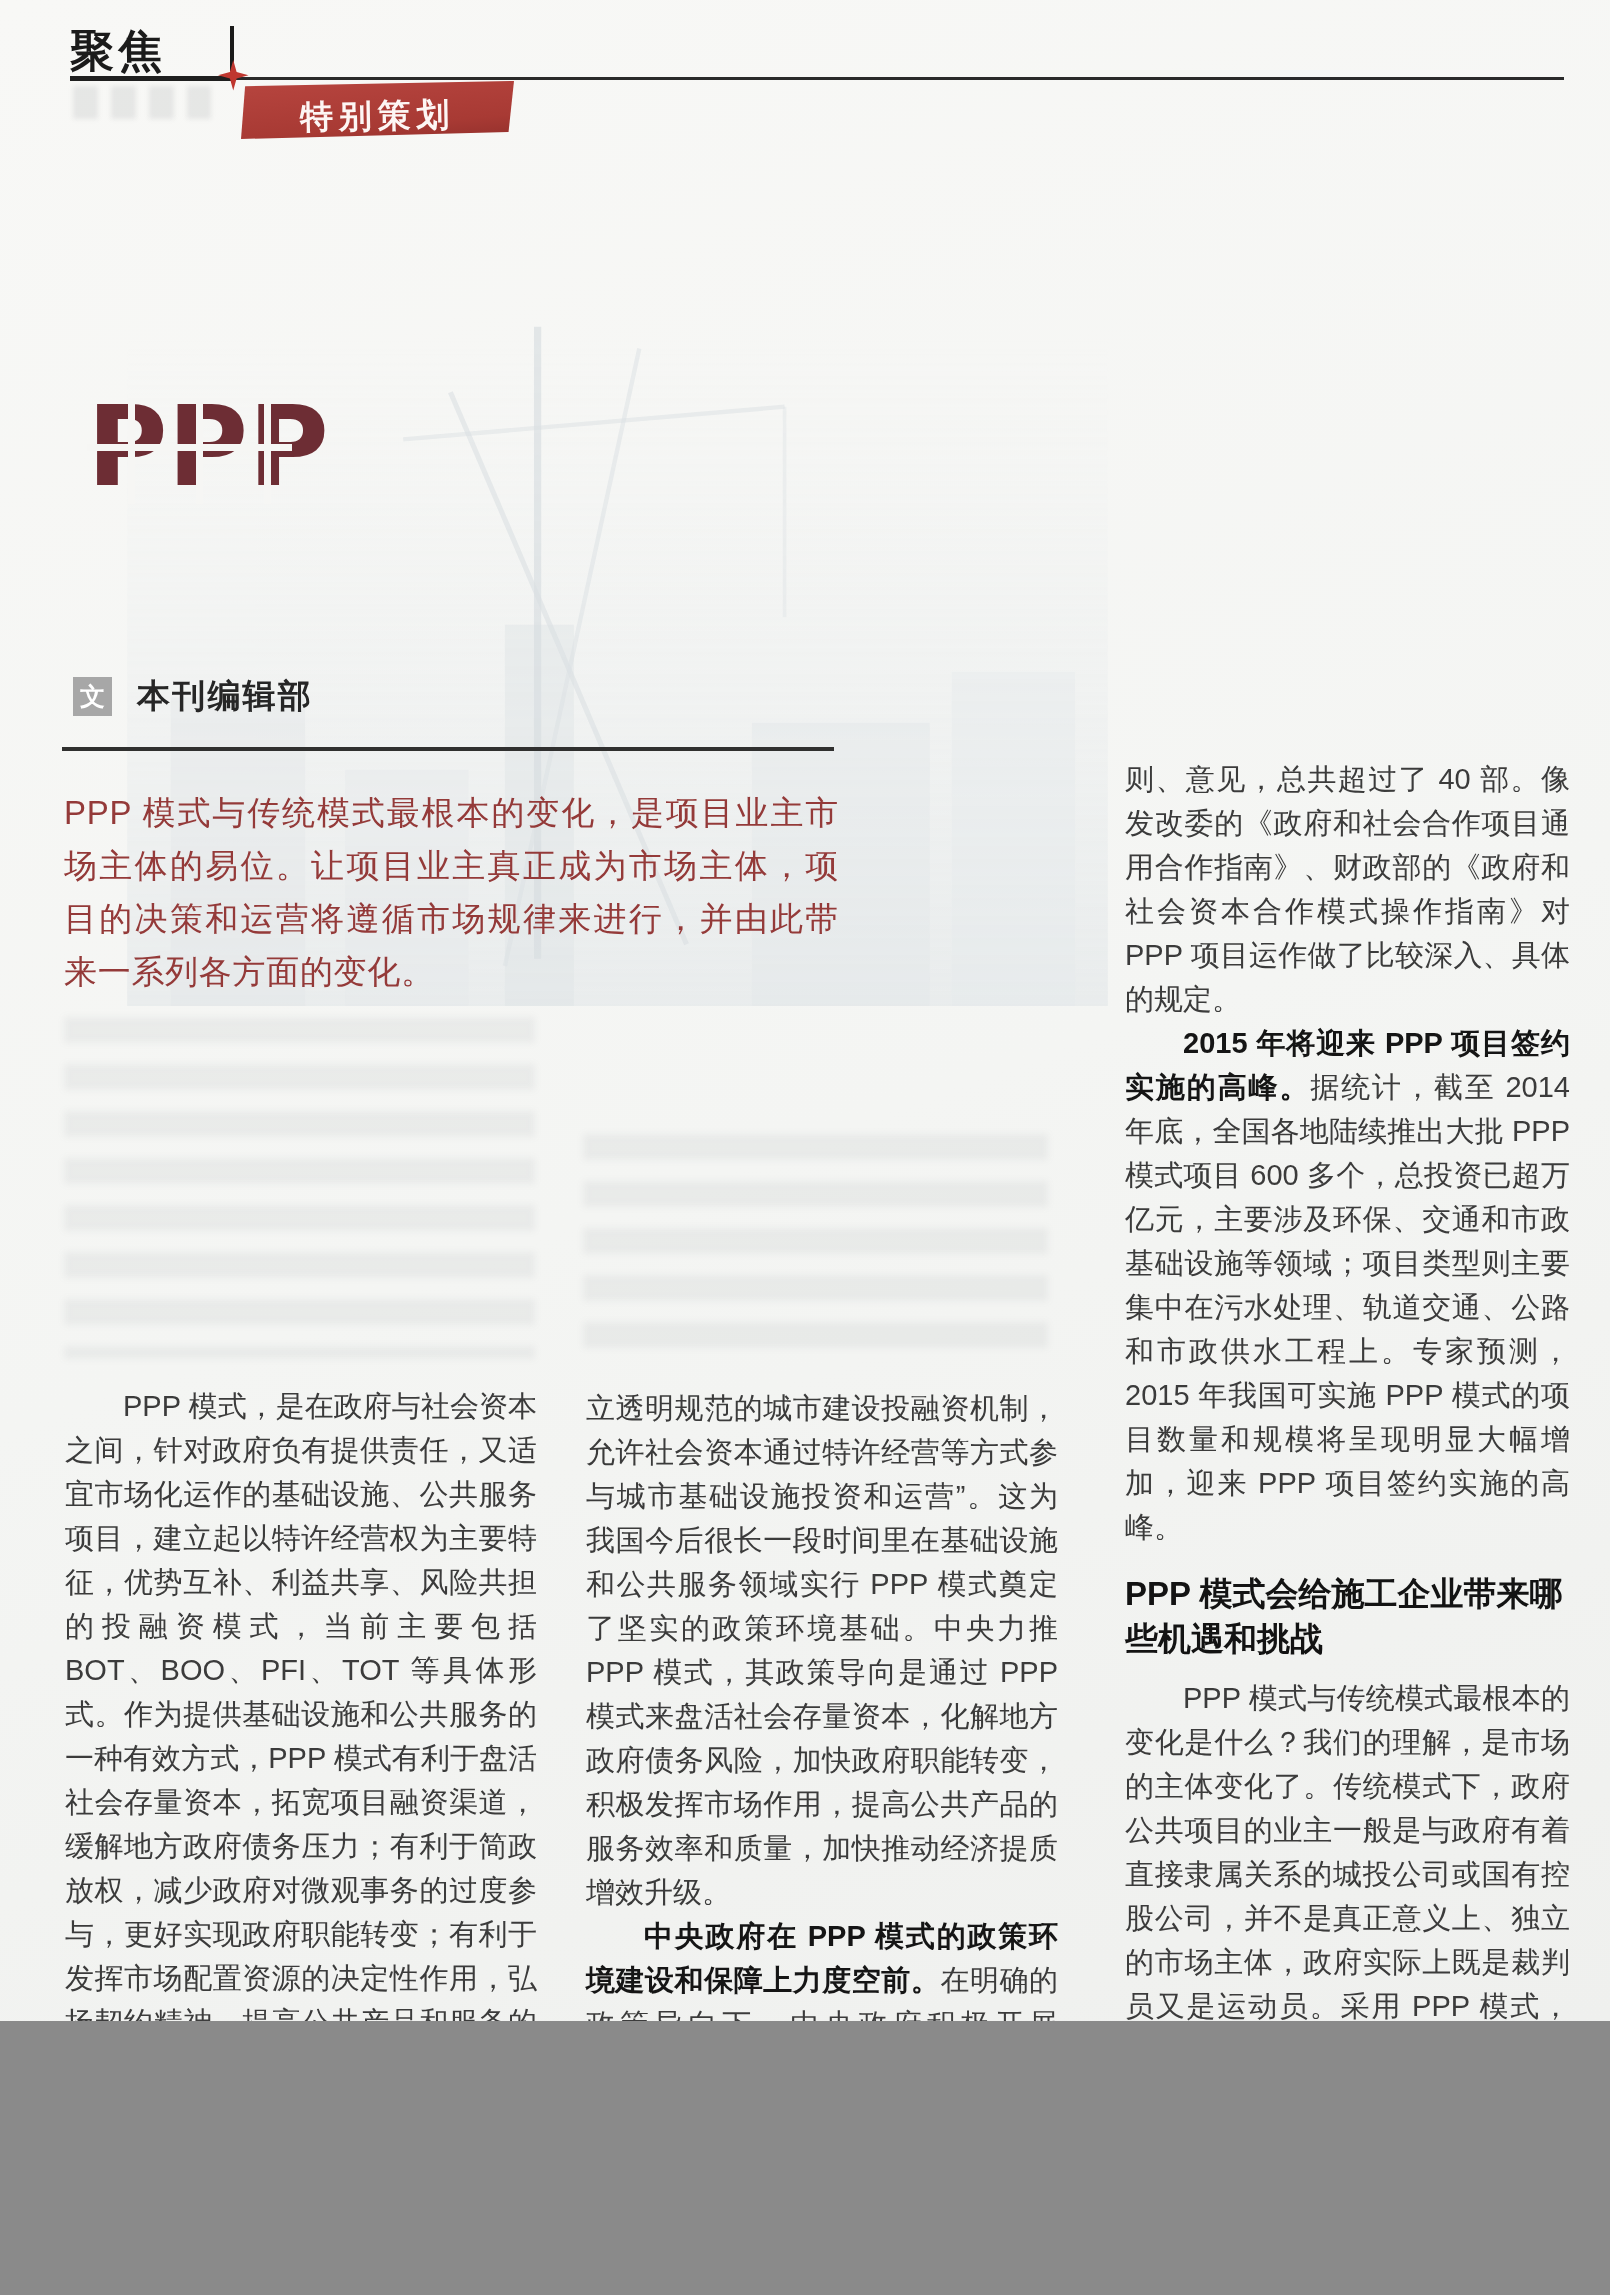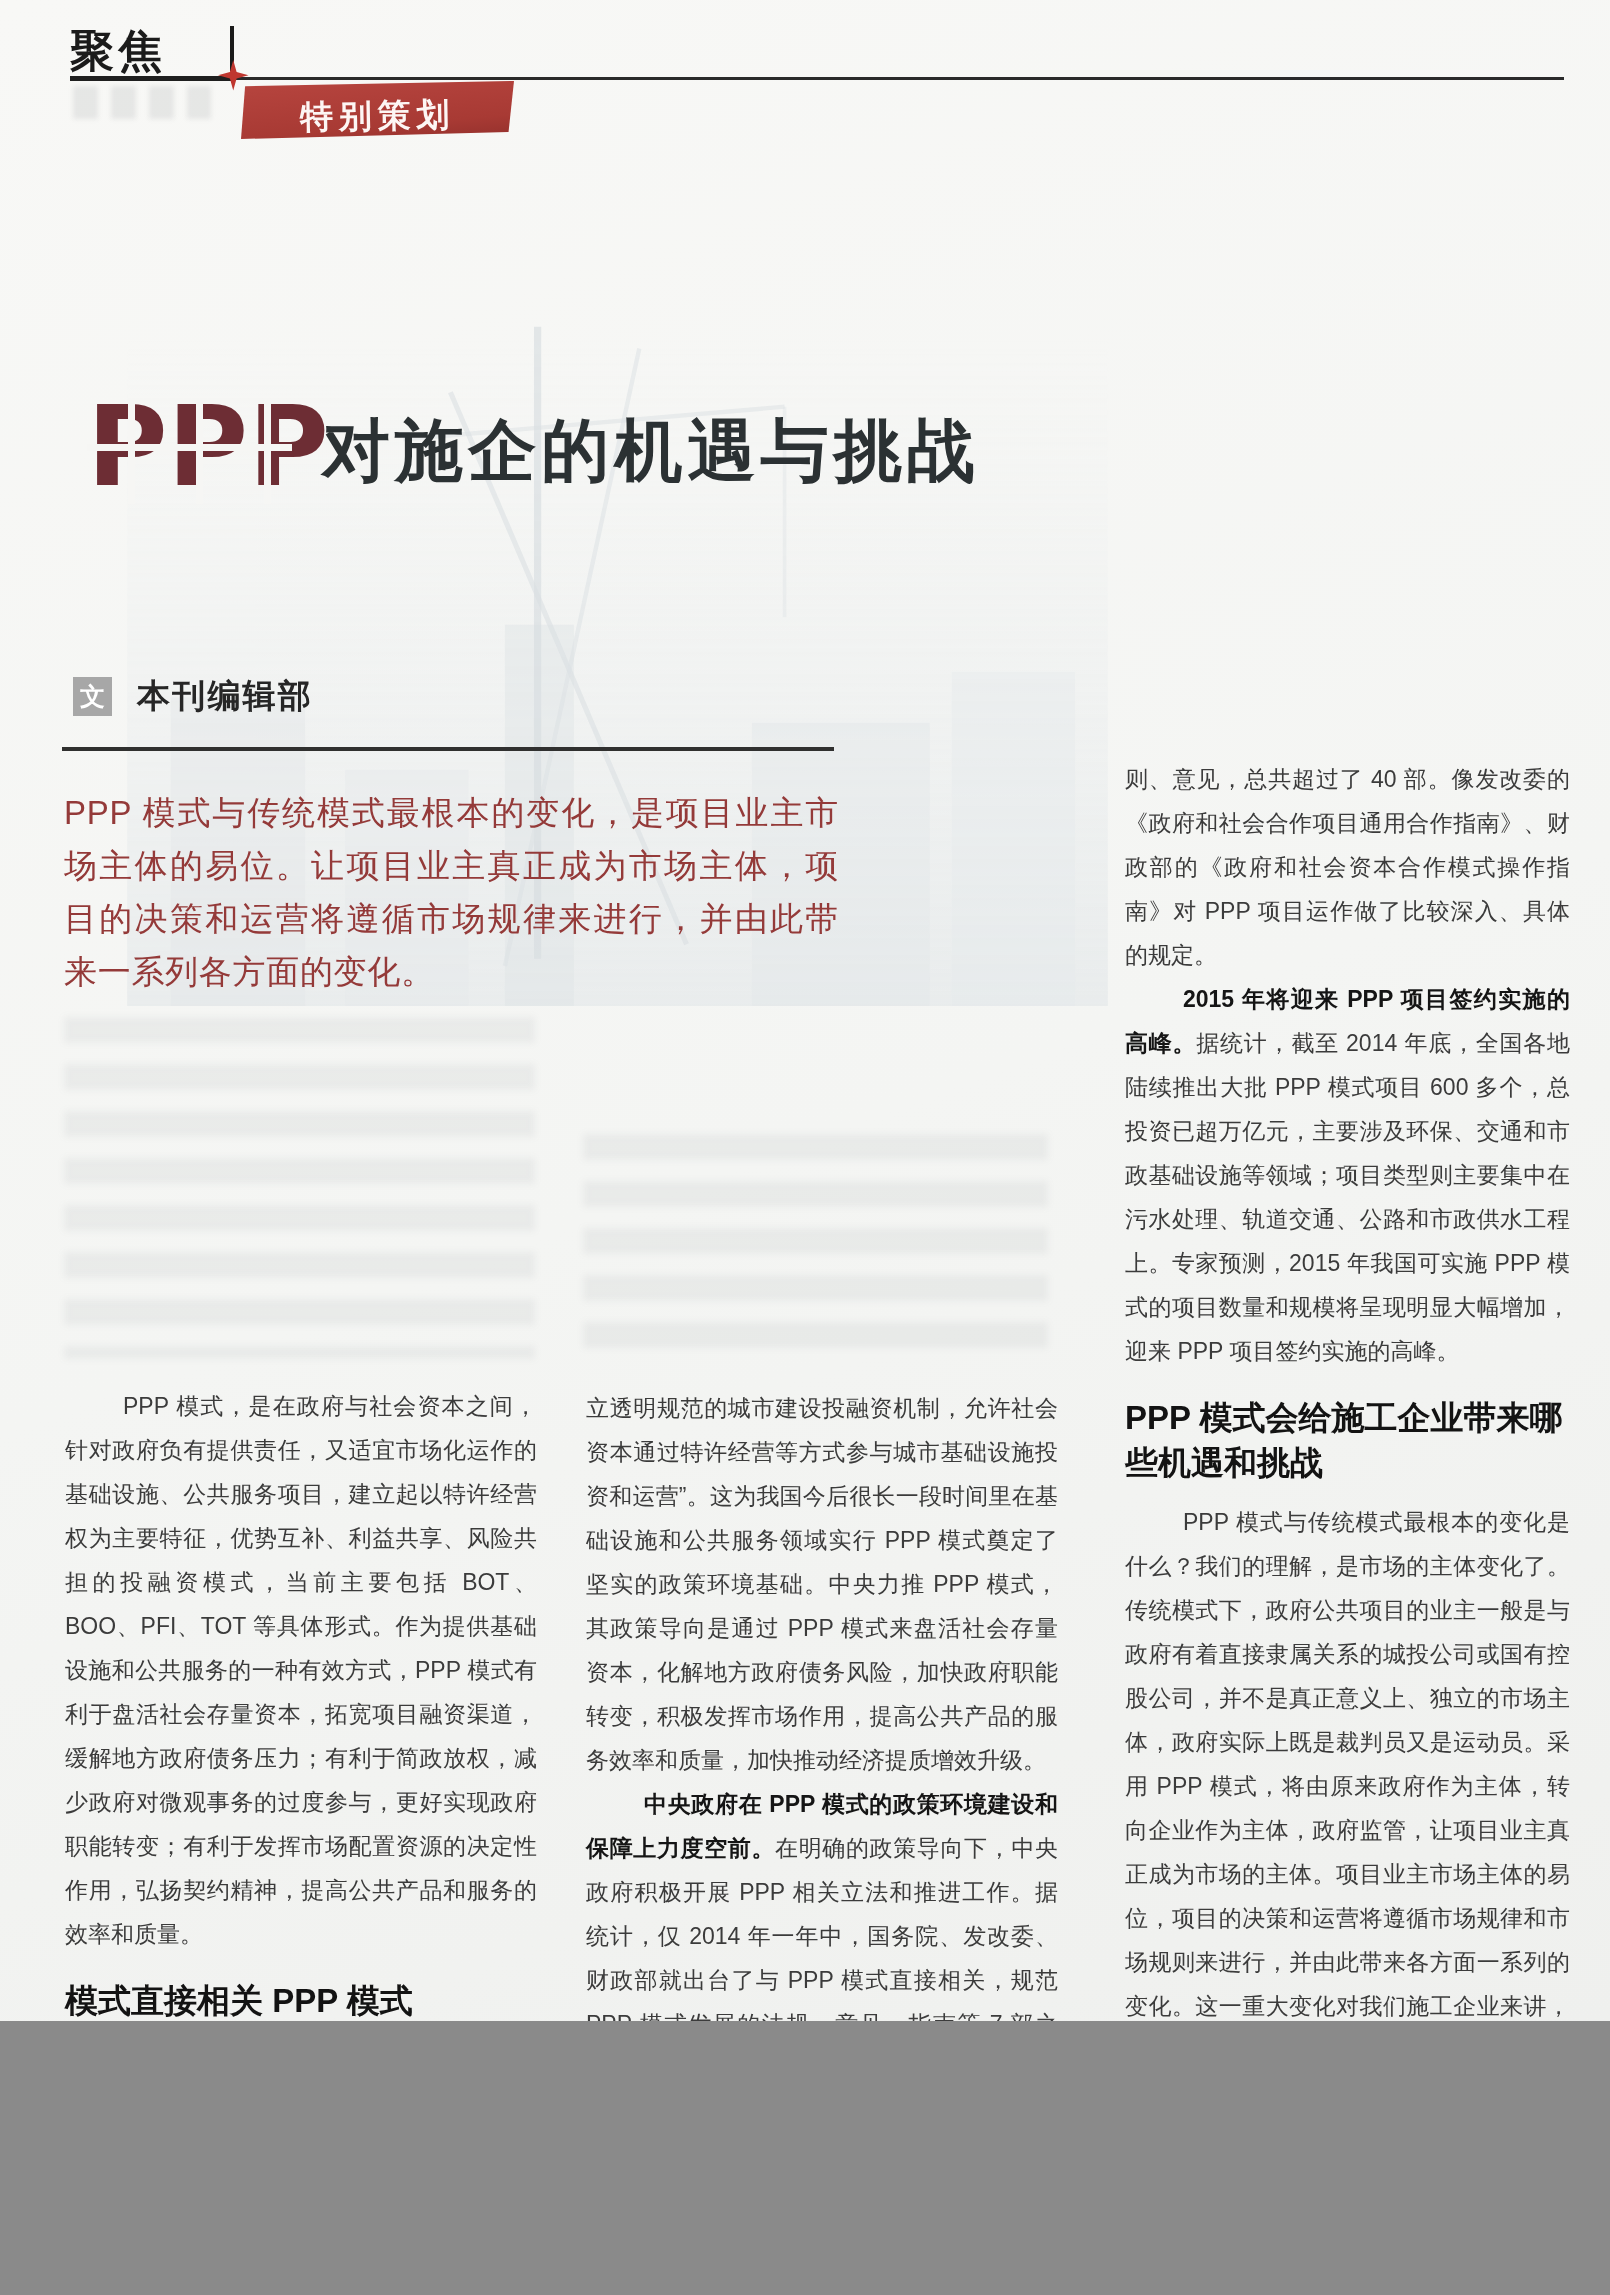--- a/index.html
+++ b/index.html
@@ -97,21 +97,21 @@
   .ghost-b{ left:583px; top:1134px; width:465px; height:233px; }
   .ghost-c{ left:149px; top:2222px; width:262px; height:29px; opacity:.35; }
 
   
   .column{ position:absolute; z-index:2; }
   .col-left   { left:65px;   top:1384px; width:472px; }
   .col-middle { left:586px;  top:1386px; width:472px; }
   .col-right  { left:1125px; top:757px; width:445px; }
 
   .body-para{
-    margin:0; font-size:23px; line-height:44px;
+    margin:0; font-size:29px; line-height:44px;
     text-align:justify; color:#3b3b3b;
   }
   .body-para.indent{ text-indent:58px; }
   .body-para strong{ font-weight:800; color:#151515; }
   .col-heading{
     margin:22px 0 14.5px 0;
     font-size:33px; line-height:45px; font-weight:800; color:#131313;
   }
 
   
@@ -157,21 +157,20 @@
   </svg>
 
   <div class="title-row">
     <div class="ppp-wrap">
       <span class="ppp-text">PPP</span>
       <i class="ppp-cut h"></i>
       <i class="ppp-cut v1"></i>
       <i class="ppp-cut v2"></i>
       <i class="ppp-cut v3"></i>
     </div>
-    <div class="title-text">对施企的机遇与挑战</div>
   </div>
 
   <div class="byline">
     <div class="byline-icon">文</div>
     <div class="byline-author">本刊编辑部</div>
   </div>
 
   <div class="summary-divider"></div>
   <div class="article-summary">PPP 模式与传统模式最根本的变化，是项目业主市场主体的易位。让项目业主真正成为市场主体，项目的决策和运营将遵循市场规律来进行，并由此带来一系列各方面的变化。</div>
 

